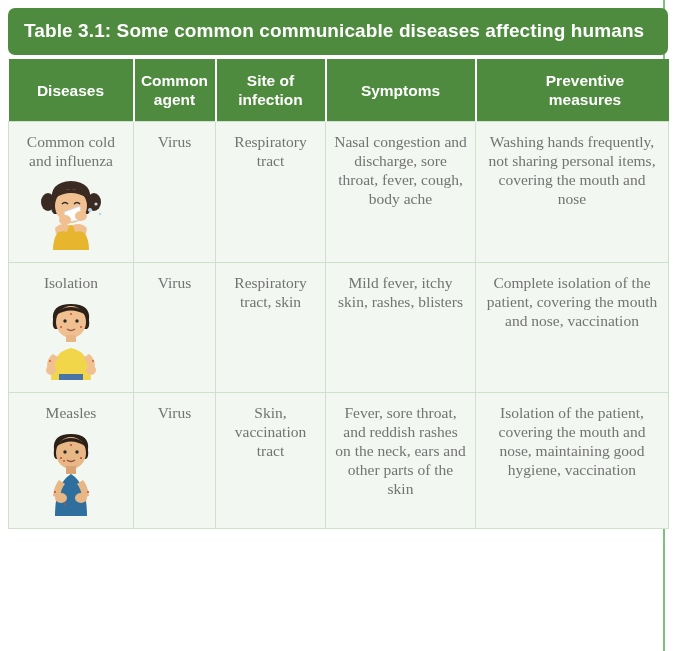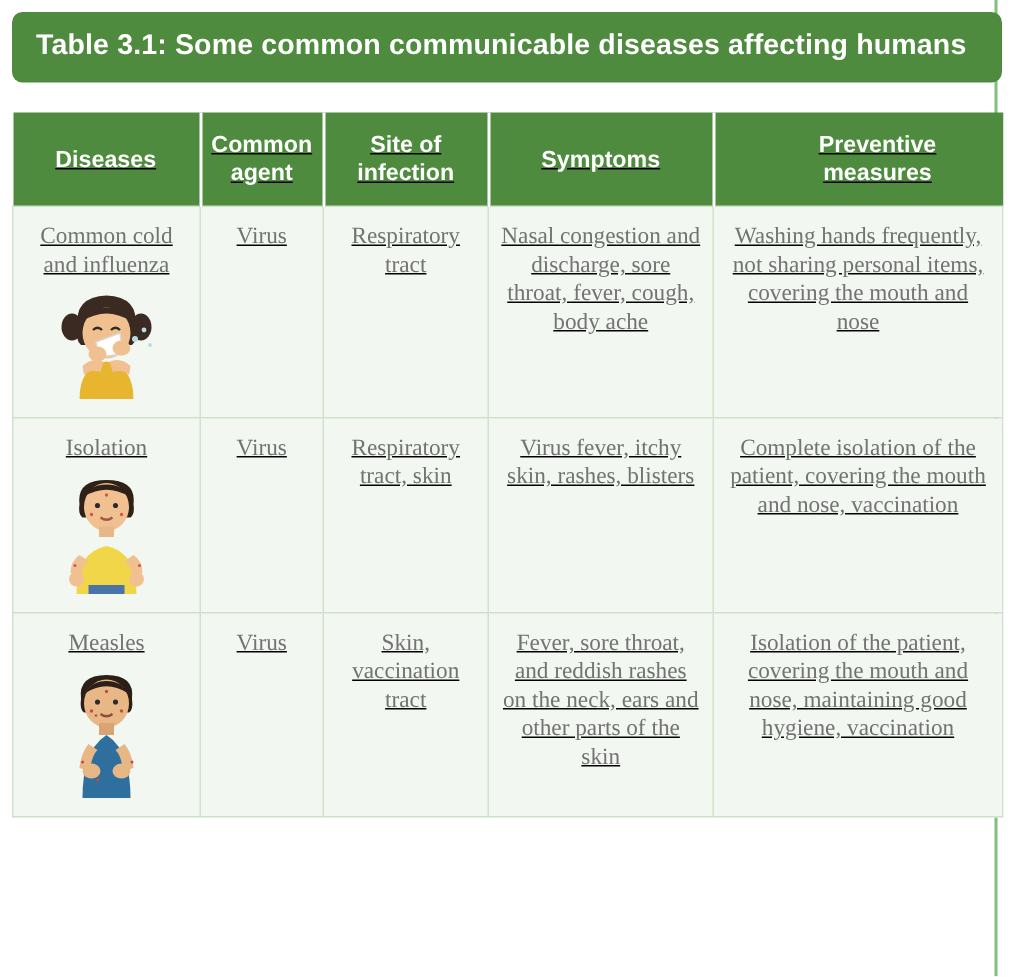--- a/index.html
+++ b/index.html
@@ -40,23 +40,22 @@
     font-weight: bold;
     font-size: 19px;
     line-height: 25px;
     padding: 10px 16px 12px 16px;
     border-radius: 7px;
     letter-spacing: 0.1px;
   }
   table.tbl {
     width: 660px;
     border-collapse: collapse;
-    margin-top: 20px;
+    margin-top: 4px;
     table-layout: fixed;
-    text-decoration: underline;
   }
   table.tbl th {
     background: #4e8b3e;
     color: #ffffff;
     font-family: "Liberation Sans", sans-serif;
     font-weight: bold;
     font-size: 15.5px;
     line-height: 19px;
     padding: 12px 6px;
     text-align: center;
@@ -196,21 +195,21 @@
               <ellipse cx="60" cy="72" rx="5" ry="5" fill="#f0c091"></ellipse>
 
               <circle cx="19" cy="63" r="1" fill="#d0564a"></circle>
               <circle cx="62" cy="63" r="1" fill="#d0564a"></circle>
 
               <rect x="28" y="76" width="24" height="6" fill="#4a74a8"></rect>
             </svg>
           </td>
           <td class="cell">Virus</td>
           <td class="cell">Respiratory tract, skin</td>
-          <td class="cell">Virus fever, itchy skin, rashes, blisters</td>
+          <td class="cell">Mild fever, itchy skin, rashes, blisters</td>
           <td class="cell">Complete isolation of the patient, covering the mouth and nose, vaccination</td>
         </tr>
 
         <tr>
           <td class="cell disease">
             <span class="disease-name">Measles</span>
             <svg class="fig" width="80" height="88" viewBox="0 0 80 88">
 
               <path d="M23 22 q-2 -16 17 -16 q19 0 17 16 q1 7 -2 9 l-30 0 q-3 -2 -2 -9z" fill="#2b1f17"></path>
 

